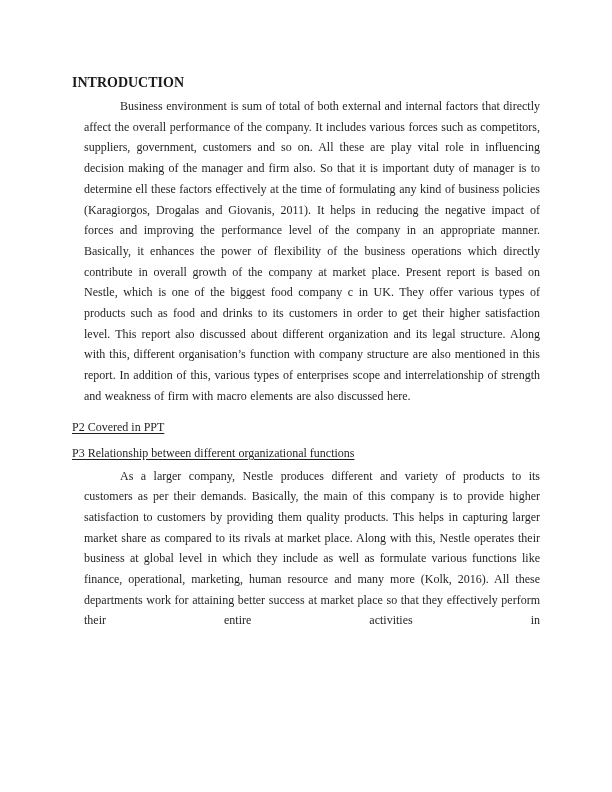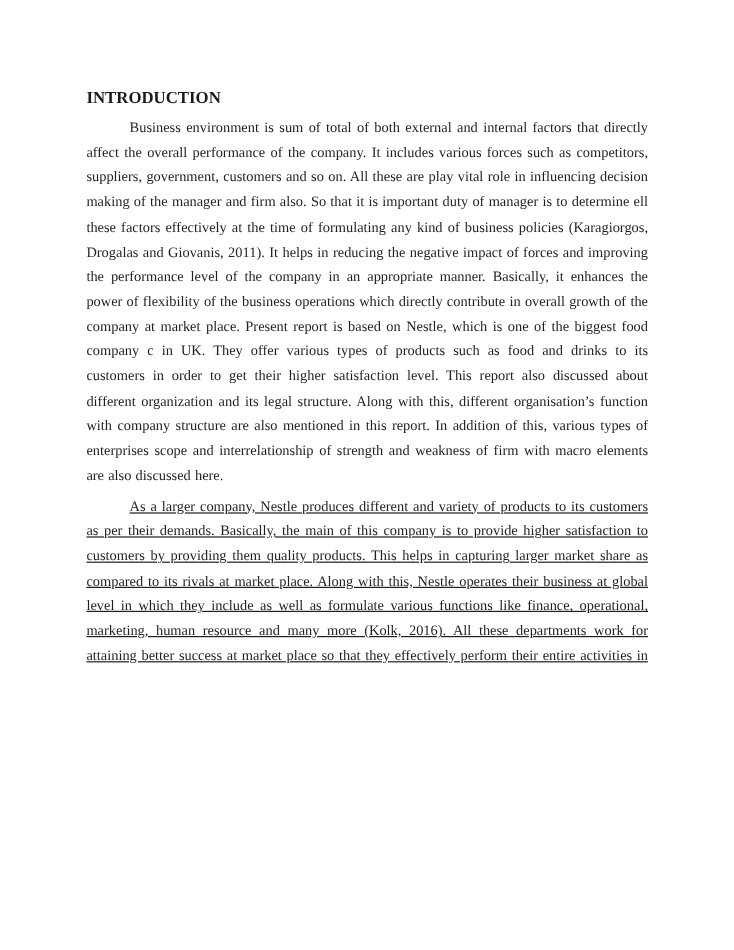--- a/index.html
+++ b/index.html
@@ -25,26 +25,25 @@
     margin: 0;
     color: #1a1a1a;
   }
   .h.task { margin-top: 11px; }
   .h.task2 { margin-top: 12px; }
   .body-para {
     font-size: 12px;
     line-height: 20.7px;
     text-align: justify;
     text-indent: 36px;
-    margin: 5px 0 0 0;
+    margin: 5px 0 0 12px;
     word-spacing: 0.5px;
   }
   .body-para.continues {
     text-align-last: justify;
-    text-decoration: underline;
   }
   .sub {
     font-size: 12px;
     line-height: 15px;
     margin: 13px 0 0 0;
     text-decoration: underline;
     text-underline-offset: 2px;
   }
   .sub + .sub { margin-top: 11px; }
   .sub.p3 { margin-top: 11px; }
@@ -63,20 +62,22 @@
 <body>
 
 <div class="page">
 
   <h1 class="h">INTRODUCTION</h1>
 
   <p class="body-para">Business environment is sum of total of both external and internal factors that directly affect the overall performance of the company. It includes various forces such as competitors, suppliers, government, customers and so on. All these are play vital role in influencing decision making of the manager and firm also. So that it is important duty of manager is to determine ell these factors effectively at the time of formulating any kind of business policies (Karagiorgos, Drogalas and Giovanis, 2011). It helps in reducing the negative impact of forces and improving the performance level of the company in an appropriate manner. Basically, it enhances the power of flexibility of the business operations which directly contribute in overall growth of the company at market place. Present report is based on Nestle, which is one of the biggest food company c in UK. They offer various types of products such as food and drinks to its customers in order to get their higher satisfaction level. This report also discussed about different organization and its legal structure. Along with this, different organisation’s function with company structure are also mentioned in this report. In addition of this, various types of enterprises scope and interrelationship of strength and weakness of firm with macro elements are also discussed here.</p>
 
 
 
+  <p class="sub">P2 Covered in PPT</p>
 
 
+  <p class="sub p3">P3 Relationship between different organizational functions</p>
 
   <p class="body-para continues">As a larger company, Nestle produces different and variety of products to its customers as per their demands. Basically, the main of this company is to provide higher satisfaction to customers by providing them quality products. This helps in capturing larger market share as compared to its rivals at market place. Along with this, Nestle operates their business at global level in which they include as well as formulate various functions like finance, operational, marketing, human resource and many more (Kolk, 2016). All these departments work for attaining better success at market place so that they effectively perform their entire activities in</p>
 
   <div class="footer">1</div>
 
 </div>
 
 </body></html>

